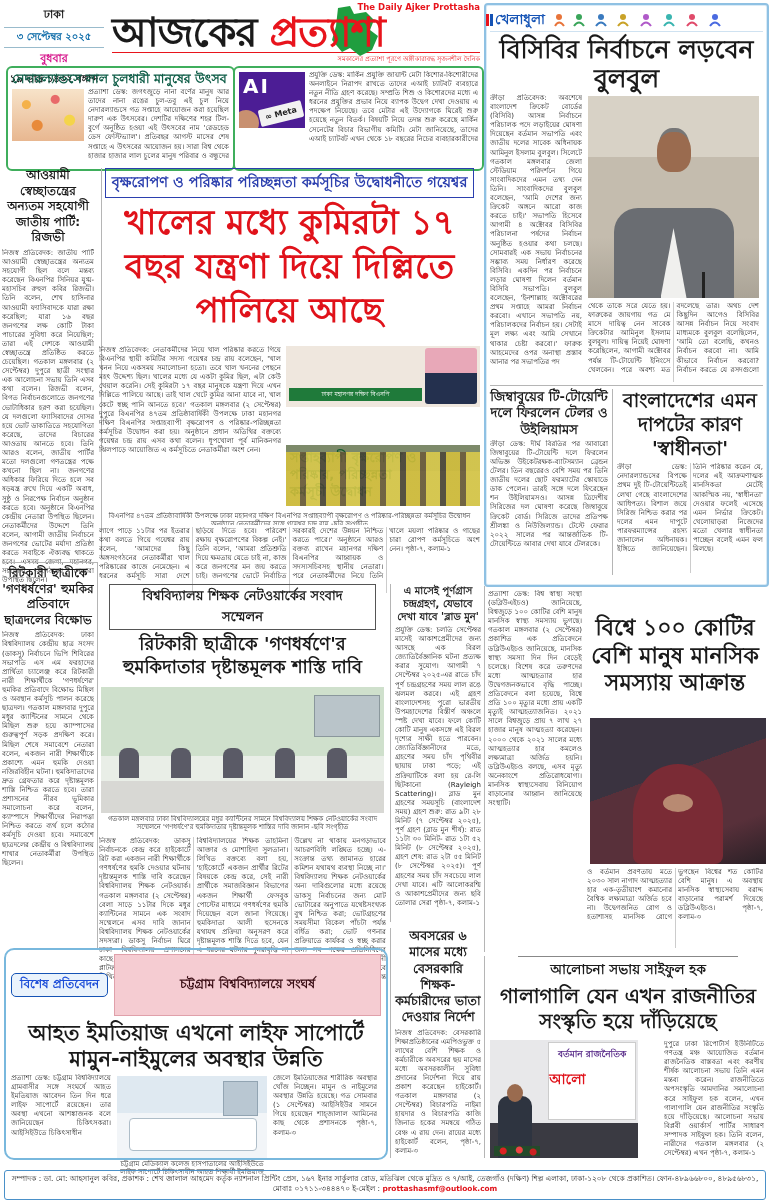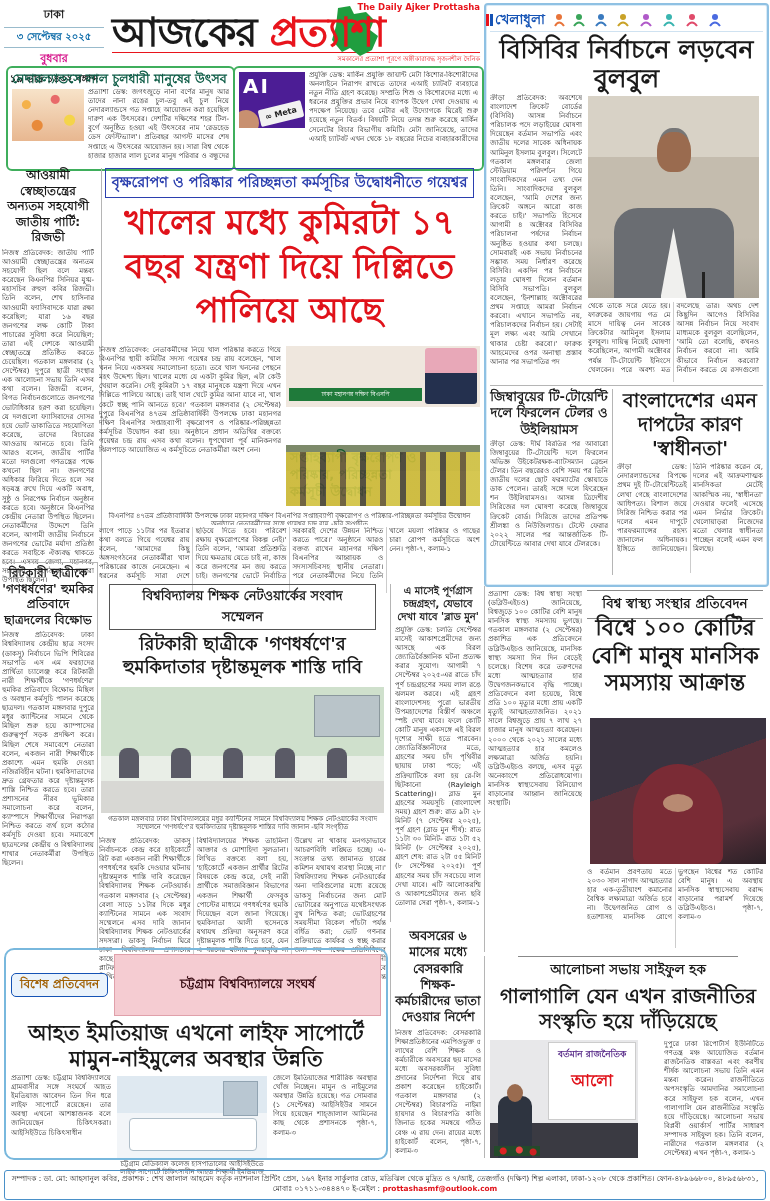--- a/index.html
+++ b/index.html
@@ -37,21 +37,21 @@
   .hl-rail{font-size:12px;font-weight:bold;text-align:center;line-height:1.3;}
   .kicker-main{border:1px solid #2b3fae;color:#2b3fae;font-weight:bold;font-size:14.5px;text-align:center;padding:2px 0;margin:0 6px;}
   .kicker-box{border:1px solid #555;font-weight:bold;font-size:13px;text-align:center;padding:1px 16px;margin:0 10px;}
   .kicker-plain{font-weight:bold;font-size:13.5px;text-align:center;border-top:1px solid #888;border-bottom:1px solid #888;padding:2px 0;}
   .hl-red{font-size:34px;font-weight:bold;color:#e0121a;text-align:center;line-height:1.3;}
   .rule-r{border-right:1px solid #b5b5b5;}
   .rule-l{border-left:1px solid #b5b5b5;}
   hr.thin{border:none;border-top:1px solid #b5b5b5;margin:3px 0;}
   
   #special-report{border:2px solid #79b8dd;border-radius:10px;padding:4px 5px;}
-  .sp-label{display:inline-block;border:1px solid #1553b5;border-radius:5px;color:#a16207;font-weight:bold;font-size:12px;padding:1px 8px;background:#eaf3fc;}
+  .sp-label{display:inline-block;border:1px solid #1553b5;border-radius:5px;color:#1d4ed8;font-weight:bold;font-size:12px;padding:1px 8px;background:#eaf3fc;}
   .pink-band{background:#f5ccd2;border:1px solid #e0a0aa;font-weight:bold;font-size:12.5px;text-align:center;color:#3a0d14;padding:20px 0;}
   
   #footer{border:1px solid #4a90c8;border-radius:3px;font-size:7.4px;text-align:center;padding:3px 4px;line-height:1.4;}
   #footer .mail{color:#e0121a;font-weight:bold;}
   
   .ph-crowd{background:radial-gradient(circle at 20% 30%,#f4b14a 0 4px,transparent 5px),radial-gradient(circle at 60% 20%,#e86a6a 0 4px,transparent 5px),radial-gradient(circle at 80% 60%,#f4d44a 0 5px,transparent 6px),radial-gradient(circle at 35% 70%,#e88a3a 0 5px,transparent 6px),linear-gradient(180deg,#f7e3c9,#e8b790);}
   .ph-meta{background:#4c1d95;}
   .ph-meta .ai{color:#fff;font-weight:bold;font-size:20px;position:absolute;top:2px;left:4px;letter-spacing:2px;}
   .ph-meta .chip{position:absolute;right:2px;bottom:6px;background:#f2f2f2;color:#222;font-size:8px;font-weight:bold;padding:4px 6px;transform:rotate(-14deg);border-radius:2px;}
   .ph-meta .thumb{position:absolute;left:-6px;bottom:-8px;width:26px;height:26px;background:#c89070;border-radius:50%;}
@@ -70,21 +70,21 @@
   .ph-press .board{position:absolute;right:4px;top:8px;width:64px;height:40px;background:#b9c4c9;border:1px solid #8a979c;}
   .ph-woman{background:linear-gradient(160deg,#3a3340 0 40%,#58303a 40% 75%,#2a2026);}
   .ph-woman .fig{position:absolute;left:50%;bottom:0;width:90px;height:100px;margin-left:-45px;background:#7a2b35;border-radius:50% 50% 8px 8px;}
   .ph-woman .hand{position:absolute;left:50%;bottom:52px;width:30px;height:18px;margin-left:-15px;background:#b88a72;border-radius:50%;}
   .ph-hosp{background:linear-gradient(180deg,#dfe9f1 0 45%,#f2f5f8 45%);}
   .ph-hosp .bed{position:absolute;left:8%;bottom:8%;width:84%;height:38%;background:#fff;border:1px solid #aebdc8;border-radius:4px;}
   .ph-hosp .eq{position:absolute;right:6%;top:6%;width:22%;height:40%;background:#b9c7d2;border:1px solid #92a4b2;}
   .ph-polit{background:linear-gradient(180deg,#e8e8ea 0 70%,#3a3a42 70%);}
   .ph-polit .banner{position:absolute;right:2px;top:2px;width:58%;height:64%;background:#fff;border:1px solid #ccc;}
   .ph-polit .bt1{color:#5a2d8a;font-weight:bold;font-size:9px;text-align:center;margin-top:4px;}
-  .ph-polit .bt2{color:#e0121a;font-weight:bold;font-size:16px;text-align:center;margin-top:6px;}
+  .ph-polit .bt2{color:#e0121a;font-weight:bold;font-size:14px;margin-top:6px;}
   .ph-polit .speaker{position:absolute;left:8px;bottom:0;width:34px;height:62px;background:#2e3440;border-radius:10px 10px 0 0;}
   .ph-polit .head2{position:absolute;left:17px;bottom:56px;width:16px;height:18px;background:#9a6b4f;border-radius:50%;}
   .ph-polit .flowers{position:absolute;left:4px;bottom:2px;width:46px;height:10px;background:radial-gradient(circle at 20% 50%,#d22 0 3px,transparent 4px),radial-gradient(circle at 55% 40%,#e44 0 3px,transparent 4px),radial-gradient(circle at 85% 60%,#c22 0 3px,transparent 4px),#244a2a;}
 </style>
 </head>
 <body>
 
 <div id="page">
 
   <div class="abs dateblock" style="left:4px;top:6px;width:100px;height:56px;">
@@ -249,21 +249,20 @@
         <div class="bed"></div>
         <div class="eq"></div>
       </div>
       <div class="caption abs" style="left:106px;top:86px;width:150px;height:24px;">চট্টগ্রাম মেডিক্যাল কলেজ হাসপাতালের আইসিইউতে লাইফ সাপোর্টে চিকিৎসাধীন আহত শিক্ষার্থী ইমতিয়াজ</div>
       <div class="body-txt abs" style="left:262px;top:0;width:104px;height:112px;">জেলে ইমতিয়াজের শারীরিক অবস্থার খোঁজ নিচ্ছেন। মামুন ও নাইমুলের অবস্থার উন্নতি হয়েছে। গত সোমবার (১ সেপ্টেম্বর) আইসিইউর সামনে গিয়ে হয়েছেন শাহ্‌জালাল আমিনের কাছ থেকে প্রশাসনকে পৃষ্ঠা-৭, কলাম-৩</div>
     </div>
   </div>
 
   <div class="abs rule-l" style="left:484px;top:586px;width:280px;height:366px;padding-left:3px;">
     <div class="body-txt abs" style="left:3px;top:4px;width:94px;height:358px;">প্রত্যাশা ডেস্ক: বিশ্ব স্বাস্থ্য সংস্থা (ডব্লিউএইচও) জানিয়েছে, বিশ্বজুড়ে ১০০ কোটির বেশি মানুষ মানসিক স্বাস্থ্য সমস্যায় ভুগছে। গতকাল মঙ্গলবার (২ সেপ্টেম্বর) প্রকাশিত এক প্রতিবেদনে ডব্লিউএইচও জানিয়েছে, মানসিক স্বাস্থ্য সমস্যা দিন দিন বেড়েই চলেছে। বিশেষ করে তরুণদের মধ্যে আত্মহত্যার হার উদ্বেগজনকভাবে বৃদ্ধি পাচ্ছে। প্রতিবেদনে বলা হয়েছে, বিশ্বে প্রতি ১০০ মৃত্যুর মধ্যে প্রায় একটি মৃত্যুই আত্মহত্যাজনিত। ২০২১ সালে বিশ্বজুড়ে প্রায় ৭ লাখ ২৭ হাজার মানুষ আত্মহত্যা করেছেন। ২০০০ থেকে ২০২১ সালের মধ্যে আত্মহত্যার হার কমলেও লক্ষ্যমাত্রা অর্জিত হয়নি। ডব্লিউএইচও বলছে, এসব মৃত্যু অনেকাংশে প্রতিরোধযোগ্য। মানসিক স্বাস্থ্যসেবায় বিনিয়োগ বাড়ানোর আহ্বান জানিয়েছে সংস্থাটি।</div>
-    <div class="kicker-plain abs" style="left:102px;top:4px;width:176px;">বিশ্ব স্বাস্থ্য সংস্থার প্রতিবেদন</div>
     <div class="hl-l" style="position:absolute;left:102px;top:28px;width:176px;font-size:22px;height:100px;">বিশ্বে ১০০ কোটির বেশি মানুষ মানসিক সমস্যায় আক্রান্ত</div>
     <div class="photo ph-woman abs" style="left:102px;top:132px;width:176px;height:146px;">
       <div class="fig"></div>
       <div class="hand"></div>
     </div>
     <div class="body-txt cols2 abs" style="left:102px;top:282px;width:176px;height:80px;">ও বর্তমান প্রবণতায় মতে ২০৩০ সাল নাগাদ আত্মহত্যার হার এক-তৃতীয়াংশ কমানোর বৈশ্বিক লক্ষ্যমাত্রা অর্জিত হবে না। উদ্বেগজনিত রোগ ও হতাশাসহ মানসিক রোগে ভুগছেন বিশ্বের শত কোটির বেশি মানুষ। এ অবস্থায় মানসিক স্বাস্থ্যসেবায় বরাদ্দ বাড়ানোর পরামর্শ দিয়েছে ডব্লিউএইচও। পৃষ্ঠা-৭, কলাম-৩</div>
   </div>
 
   <div class="abs rule-l" style="left:484px;top:956px;width:280px;height:202px;padding-left:3px;">
     <div class="kicker-plain" style="border-bottom:none;margin:0 30px;">আলোচনা সভায় সাইফুল হক</div>

